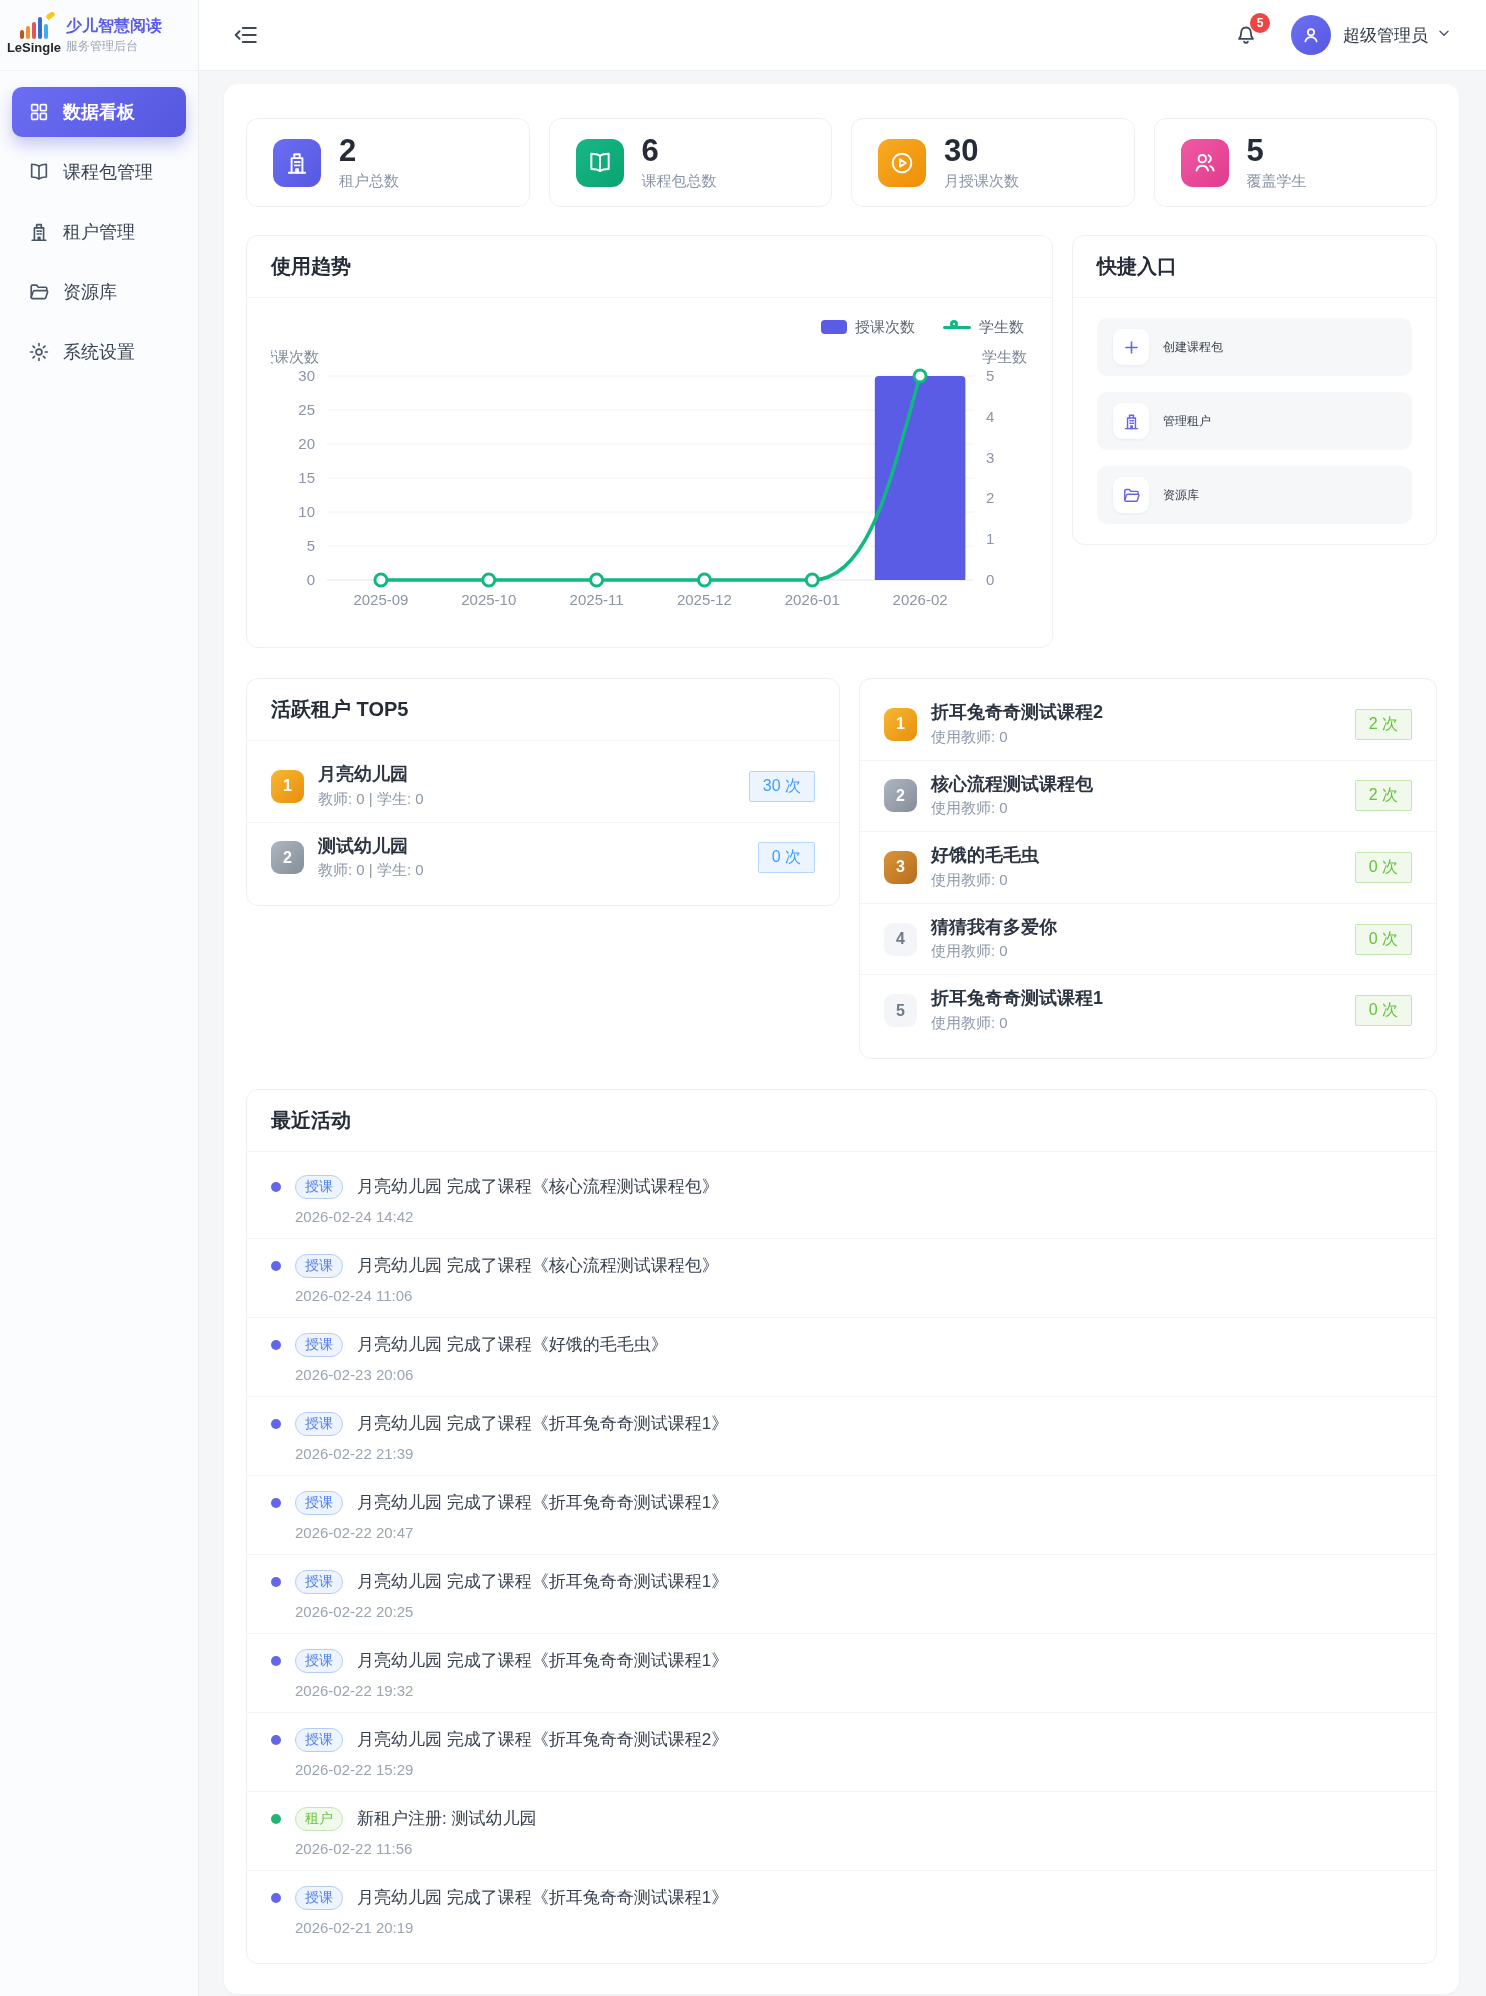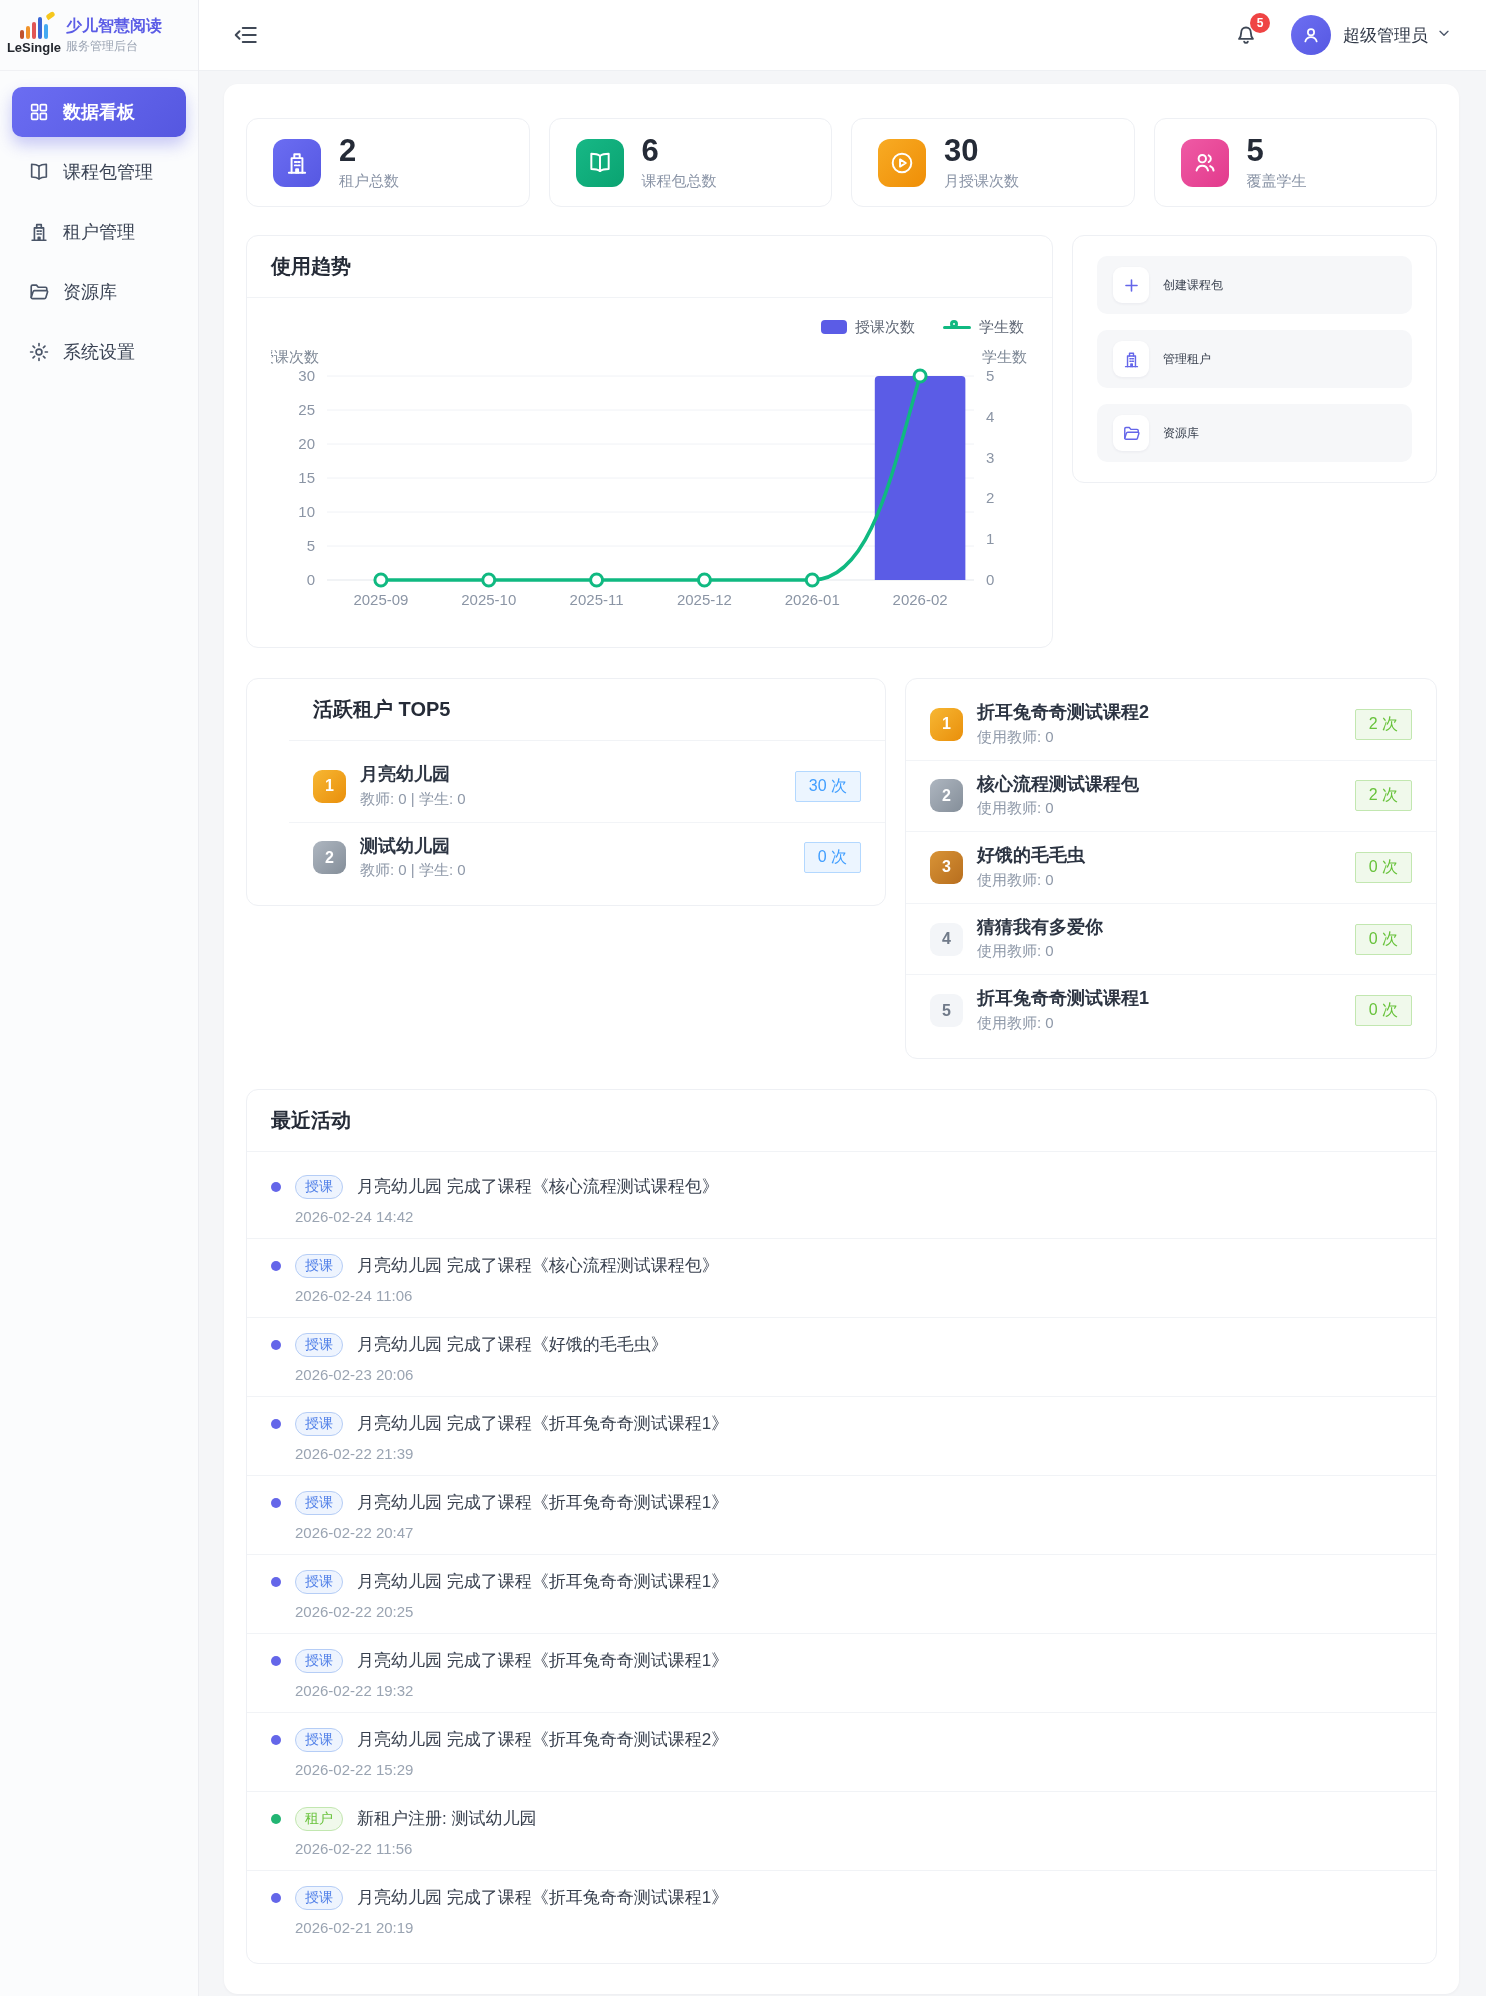--- a/index.html
+++ b/index.html
@@ -74,21 +74,21 @@
 
   .quick-card { flex:1; }
   .quick-list { padding:20px 24px; display:grid; gap:16px; }
   .quick-row { height:58px; background:#f6f7f9; border-radius:10px; display:flex; align-items:center; gap:14px; padding:0 16px; cursor:pointer; }
   .quick-tile { width:36px; height:36px; background:#fff; border-radius:9px; display:flex; align-items:center; justify-content:center; box-shadow:0 1px 3px rgba(30,40,80,.06); }
   .quick-tile svg { width:19px; height:19px; stroke:#6466e9; }
   .quick-label { font-size:12px; font-weight:500; color:#39414f; }
 
   
   .row3 { display:flex; gap:19px; margin-bottom:30px; align-items:flex-start; }
-  .top-card-left { width:640px; flex:none;padding-left:42px; }
+  .top-card-left { width:594px; flex:none; }
   .top-card-right { flex:1; }
   .top-list { padding:10px 0 12px; }
   .top-item { display:flex; align-items:center; gap:14px; padding:13px 24px; border-bottom:1px solid #f2f4f7; }
   .top-item:last-child { border-bottom:none; }
   .rank { width:33px; height:33px; border-radius:9px; display:flex; align-items:center; justify-content:center; font-size:16px; font-weight:700; color:#fff; flex:none; }
   .r1 { background:linear-gradient(135deg,#f7b733,#e98f0b); }
   .r2 { background:linear-gradient(135deg,#aeb6c0,#848e99); }
   .r3 { background:linear-gradient(135deg,#d89336,#b76e1e); }
   .r4,.r5 { background:#f3f5f8; color:#707a89; font-weight:600; }
   .top-name { font-size:18px; font-weight:600; color:#2c3442; line-height:1.2; }
@@ -318,20 +318,21 @@
                   <circle cx="217.75" cy="238" r="6" fill="#fff" stroke="#10b981" stroke-width="3"></circle>
                   <circle cx="325.5833333333333" cy="238" r="6" fill="#fff" stroke="#10b981" stroke-width="3"></circle>
                   <circle cx="433.41666666666663" cy="238" r="6" fill="#fff" stroke="#10b981" stroke-width="3"></circle>
                   <circle cx="541.25" cy="238" r="6" fill="#fff" stroke="#10b981" stroke-width="3"></circle>
                   <circle cx="649.0833333333333" cy="34" r="6" fill="#fff" stroke="#10b981" stroke-width="3"></circle>
                 </svg>
             </div>
           </div>
 
           <div class="card quick-card">
+            <div class="card-header">快捷入口</div>
             <div class="quick-list">
               <div class="quick-row">
                 <span class="quick-tile">
                   <svg viewBox="0 0 24 24" fill="none" stroke-width="2" stroke-linecap="round">
                       <path d="M12 5v14M5 12h14"></path>
                     </svg>
                 </span>
                 <span class="quick-label">创建课程包</span>
               </div>
               <div class="quick-row">

